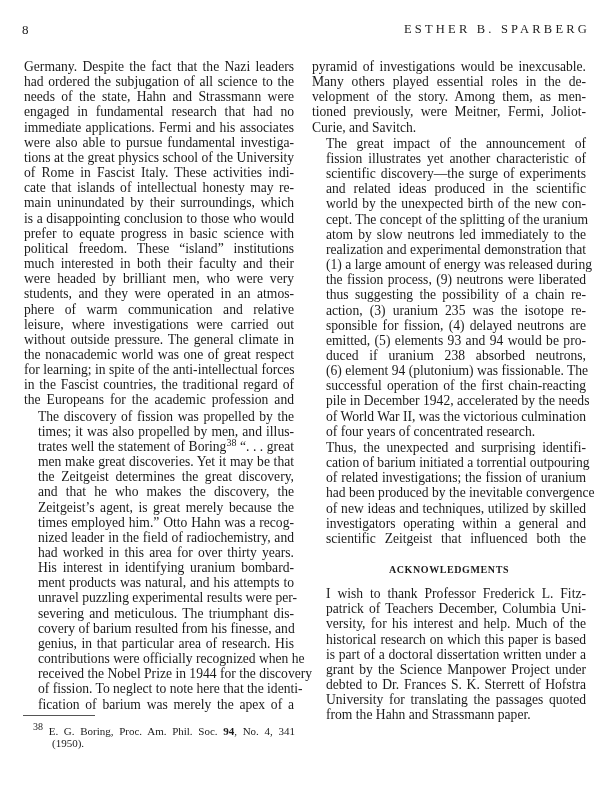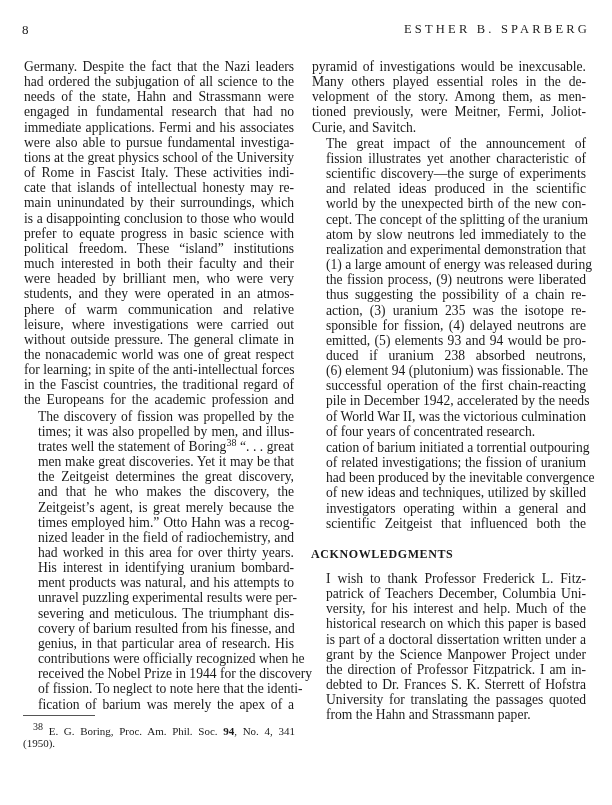--- a/index.html
+++ b/index.html
@@ -23,29 +23,29 @@
       text-align: justify;
     }
     .col-left { left: 23px; width: 272px; }
     .col-right { left: 311px; width: 276px; }
     p { margin: 1px; }
     p.indent { text-indent: 14px; }
     .line { display: block; text-align: justify; text-align-last: justify; white-space: nowrap; }
     .line.last { text-align-last: left; }
     sup { font-size: 10px; line-height: 0; vertical-align: 5px; }
     .section-heading {
-      text-align: left; font-weight: bold; font-size: 12px;
+      text-align: center; font-weight: bold; font-size: 10px;
       letter-spacing: 0.6px; margin: 16px 0 9px 0;
     }
     .footnote-rule {
       width: 72px; border-top: 1px solid #555; margin: 3px 0 4px 0;
     }
     .footnote { font-size: 11px; line-height: 12.5px; }
     .footnote .line { text-align-last: justify; }
-    .footnote .line.last { text-align-last: left; }
+    .footnote .line.last { text-align-last: left; margin-left: 29px; }
     .footnote-text-indent { padding-left: 10px; margin-top: 9px; }
     b.vol { font-weight: bold; }
   </style>
 </head>
 <body>
 
 <div class="header">
   <span class="page-number">8</span>
   <span class="running-head">ESTHER B. SPARBERG</span>
 </div>
@@ -113,33 +113,33 @@
       <span class="line">sponsible for fission, (4) delayed neutrons are</span>
       <span class="line">emitted, (5) elements 93 and 94 would be pro-</span>
       <span class="line">duced if uranium 238 absorbed neutrons,</span>
       <span class="line">(6) element 94 (plutonium) was fissionable. The</span>
       <span class="line">successful operation of the first chain-reacting</span>
       <span class="line">pile in December 1942, accelerated by the needs</span>
       <span class="line">of World War II, was the victorious culmination</span>
       <span class="line last">of four years of concentrated research.</span>
     </p>
   <p class="indent" id="rp3">
+      <span class="line">Thus, the unexpected and surprising identifi-</span>
       <span class="line">cation of barium initiated a torrential outpouring</span>
       <span class="line">of related investigations; the fission of uranium</span>
       <span class="line">had been produced by the inevitable convergence</span>
       <span class="line">of new ideas and techniques, utilized by skilled</span>
       <span class="line">investigators operating within a general and</span>
       <span class="line">scientific Zeitgeist that influenced both the</span>
     </p>
   <div class="section-heading">ACKNOWLEDGMENTS</div>
   <p class="indent" id="rp4">
       <span class="line">I wish to thank Professor Frederick L. Fitz-</span>
       <span class="line">patrick of Teachers December, Columbia Uni-</span>
       <span class="line">versity, for his interest and help. Much of the</span>
       <span class="line">historical research on which this paper is based</span>
       <span class="line">is part of a doctoral dissertation written under a</span>
       <span class="line">grant by the Science Manpower Project under</span>
-      <span class="line">the direction of Professor Fitzpatrick. I am in-</span>
       <span class="line">debted to Dr. Frances S. K. Sterrett of Hofstra</span>
       <span class="line">University for translating the passages quoted</span>
       <span class="line last">from the Hahn and Strassmann paper.</span>
     </p>
 </div>
 
 </body></html>

